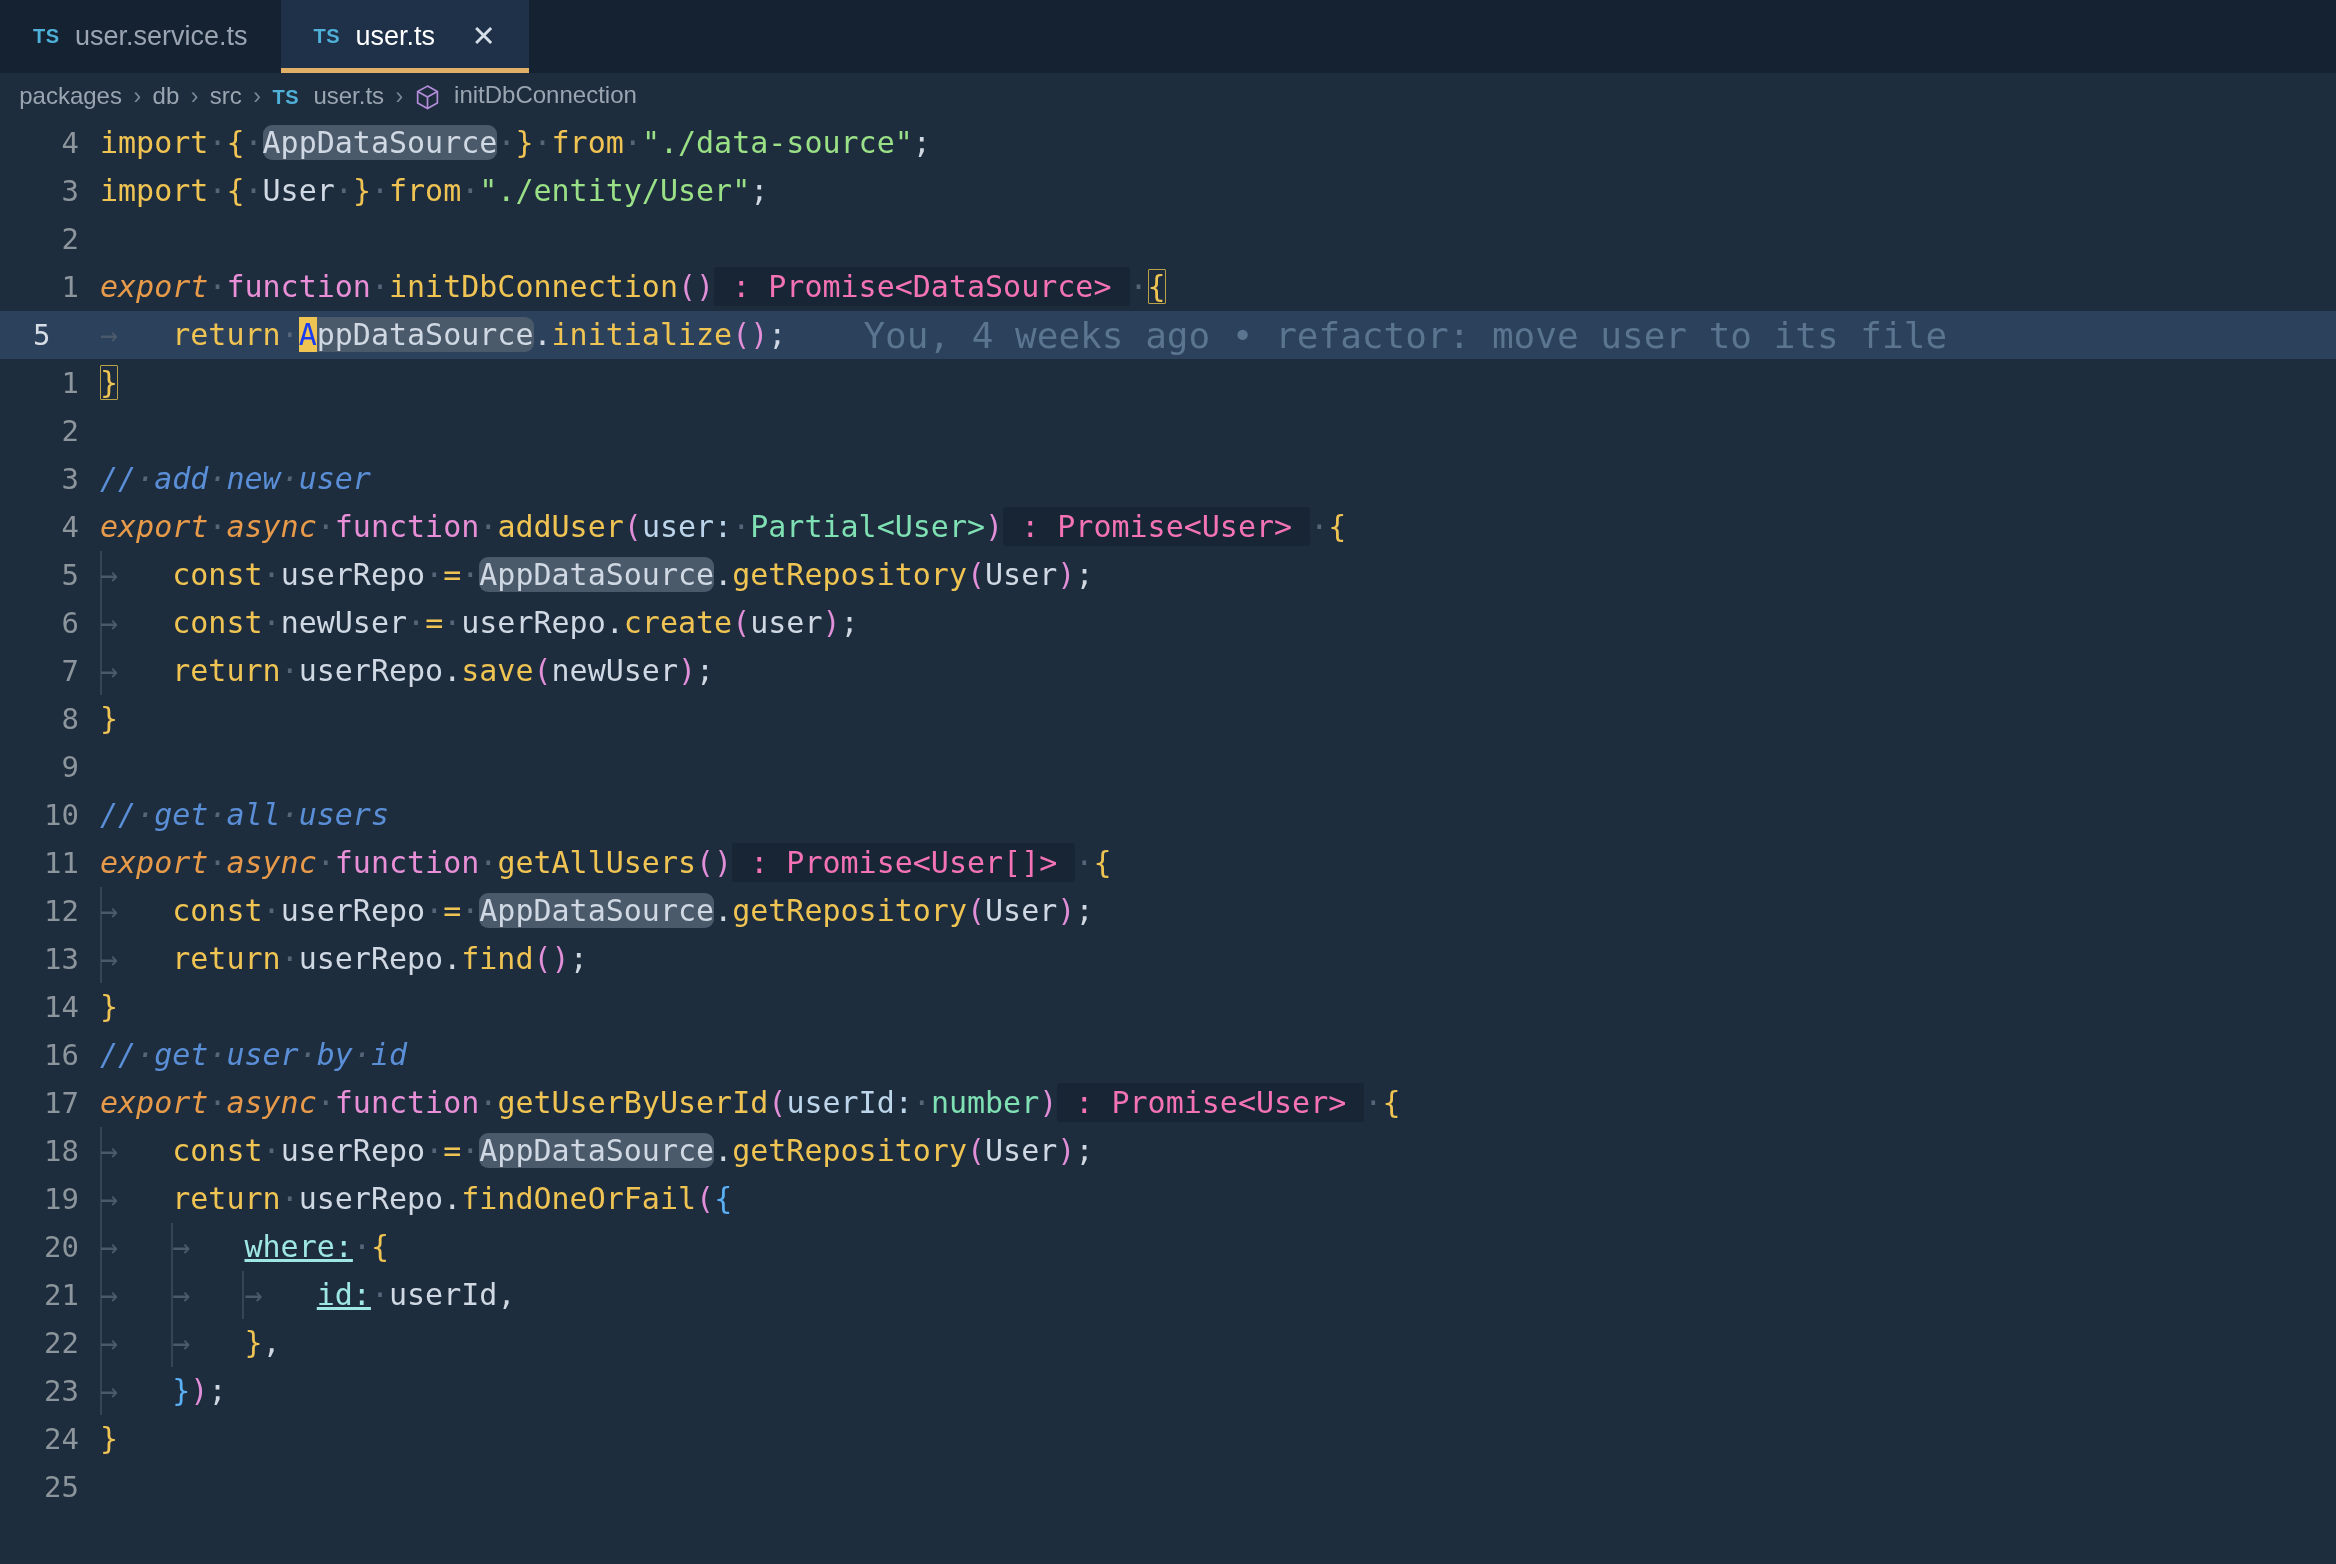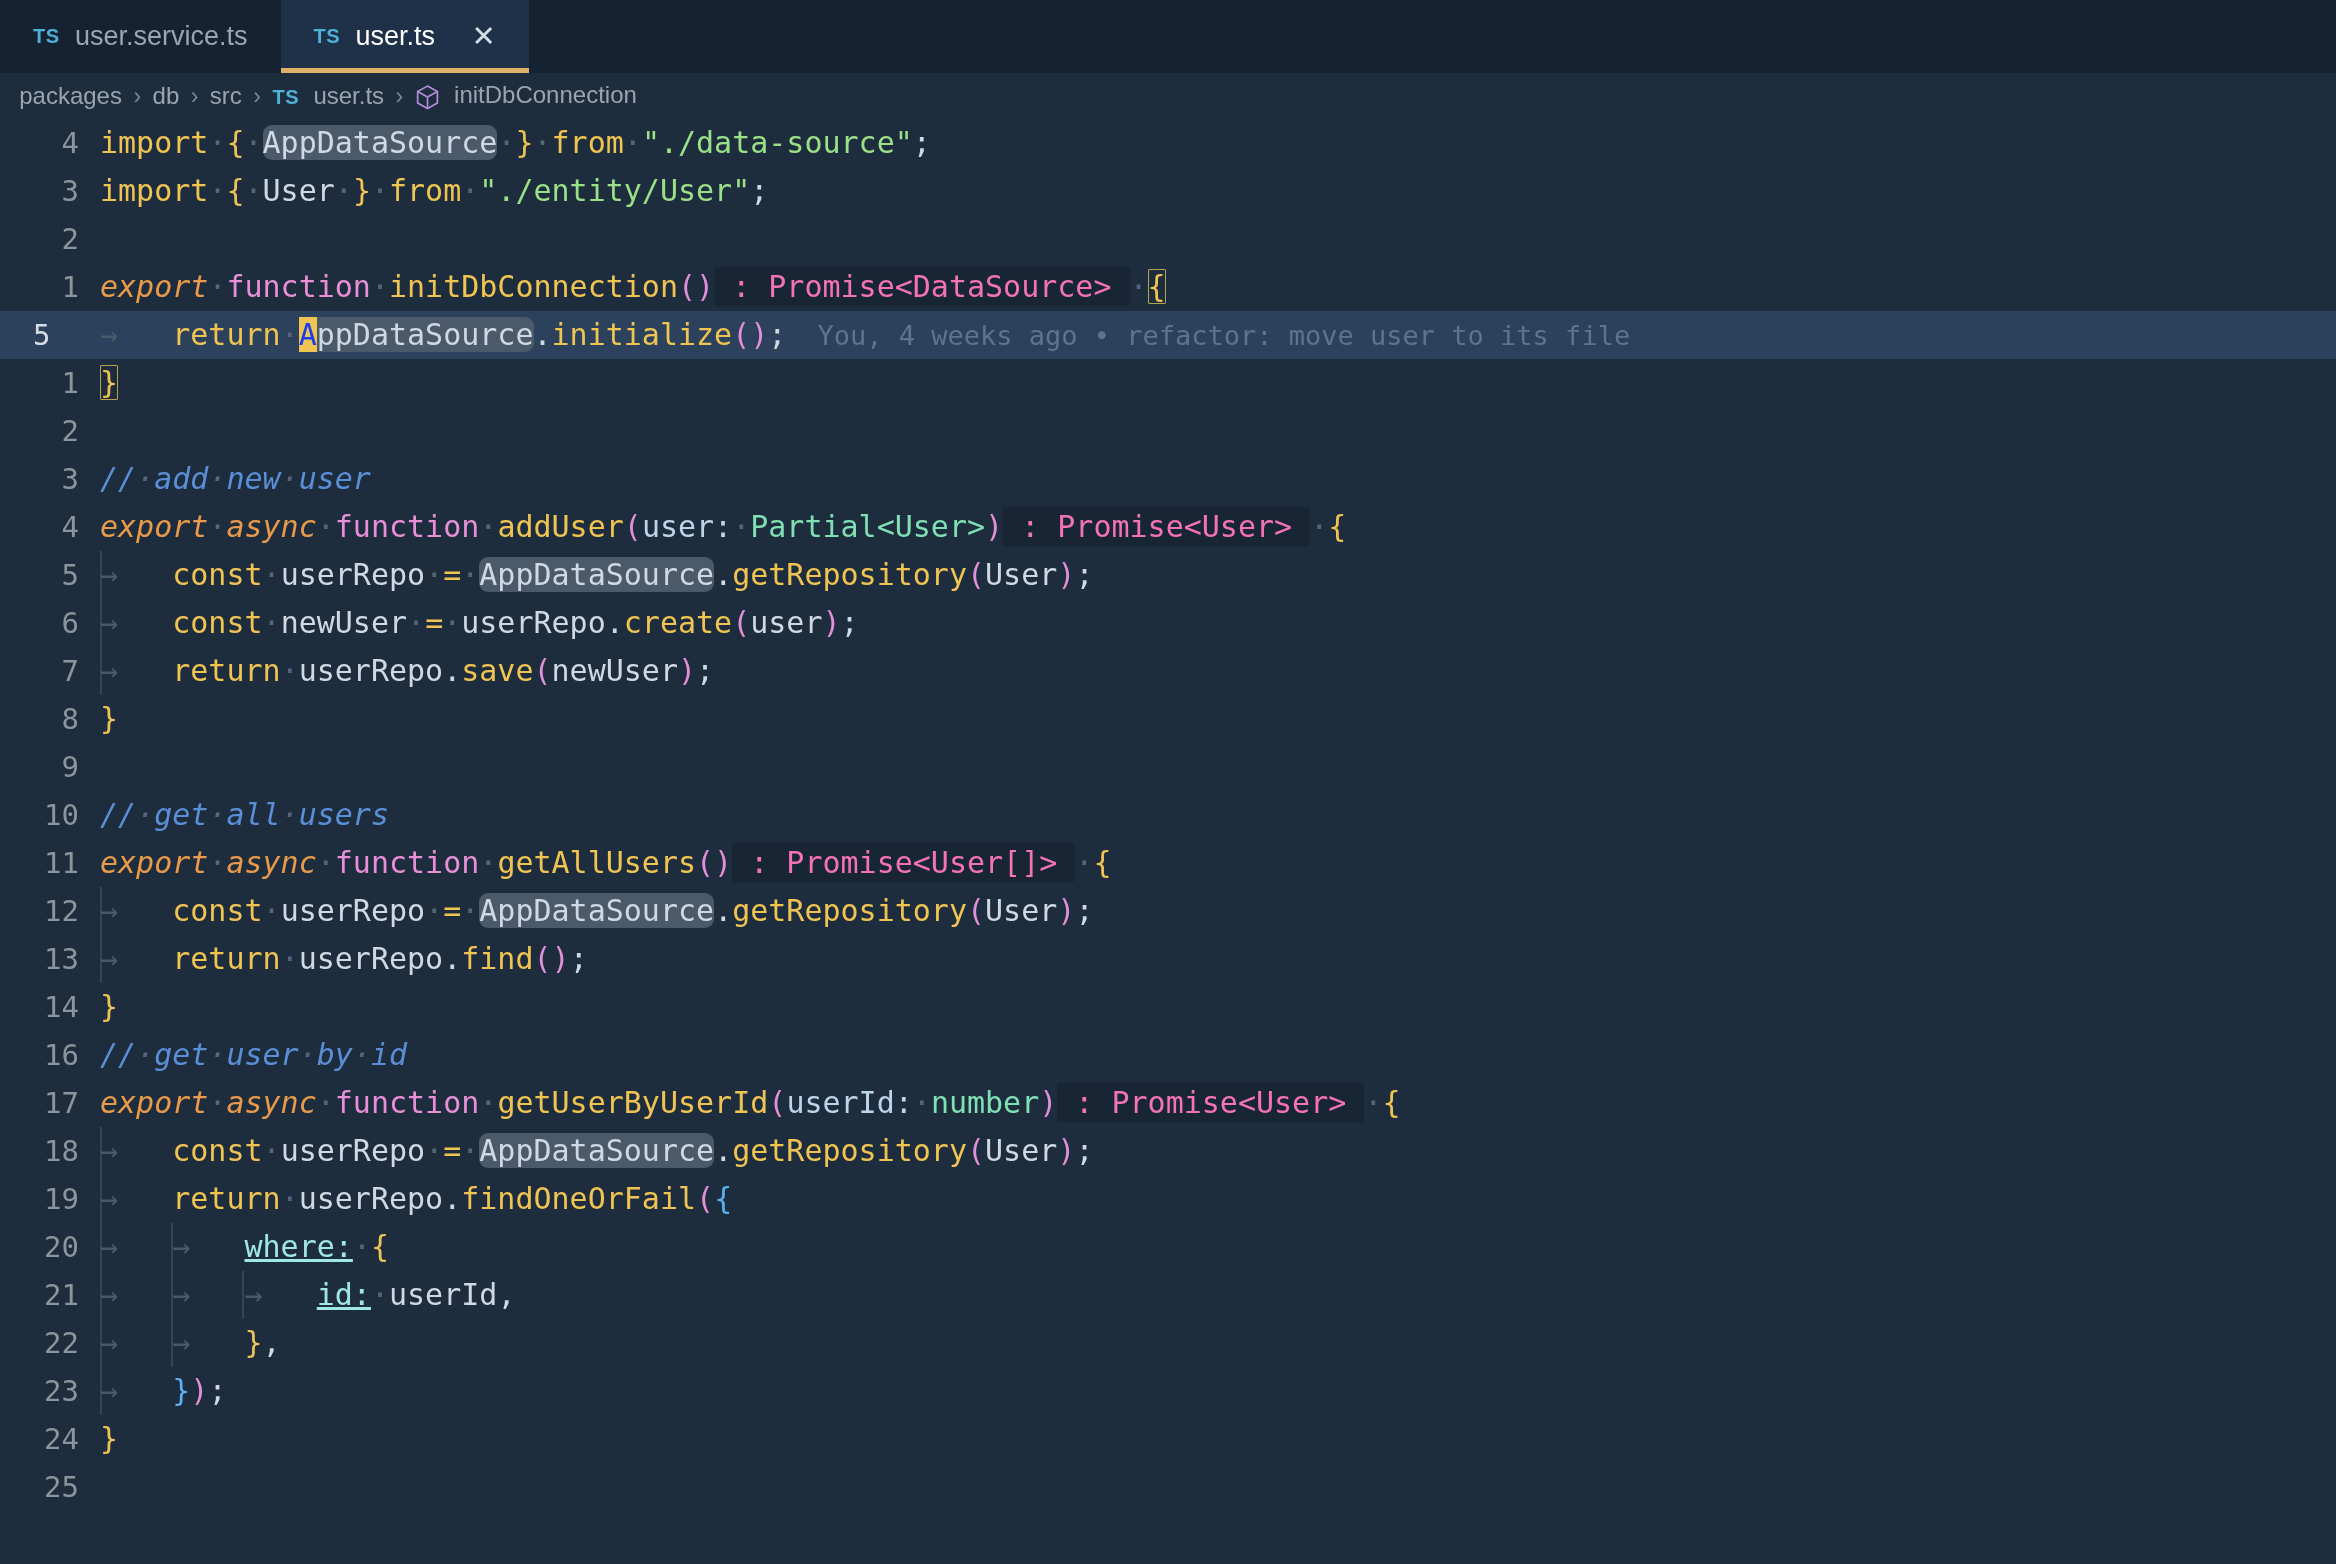--- a/index.html
+++ b/index.html
@@ -123,23 +123,23 @@
   .prop{color:var(--c-prop);text-decoration:underline;}
   .op{color:var(--c-kw);}
   .semi{color:var(--c-text);}
   .dot{color:var(--ws-dot);}
   .tabarrow{color:var(--indent-guide);}
   .occ{background:var(--occurrence);border-radius:9px;}
   .inlay{background:var(--inlay-bg);border-radius:2.9px;padding:1.9px 0;}
   .bracketbox{outline:1.9px solid #b9a14a;outline-offset:-1px;border-radius:1px;}
   .cursor{background:#f0c453;color:#1a3cf0;}
   .blame{
-    color:var(--blame);font-size:27px;
+    color:var(--blame);font-size:36px;
     font-family:"DejaVu Sans Mono","Liberation Mono",monospace;
-    margin-left:31px;
+    margin-left:77px;
     text-align:center;
   }
   
   .ig{
     position:absolute;top:0;bottom:0;width:1.9px;background:var(--indent-guide);
     opacity:.55;
   }
 </style>
 </head>
 <body>

